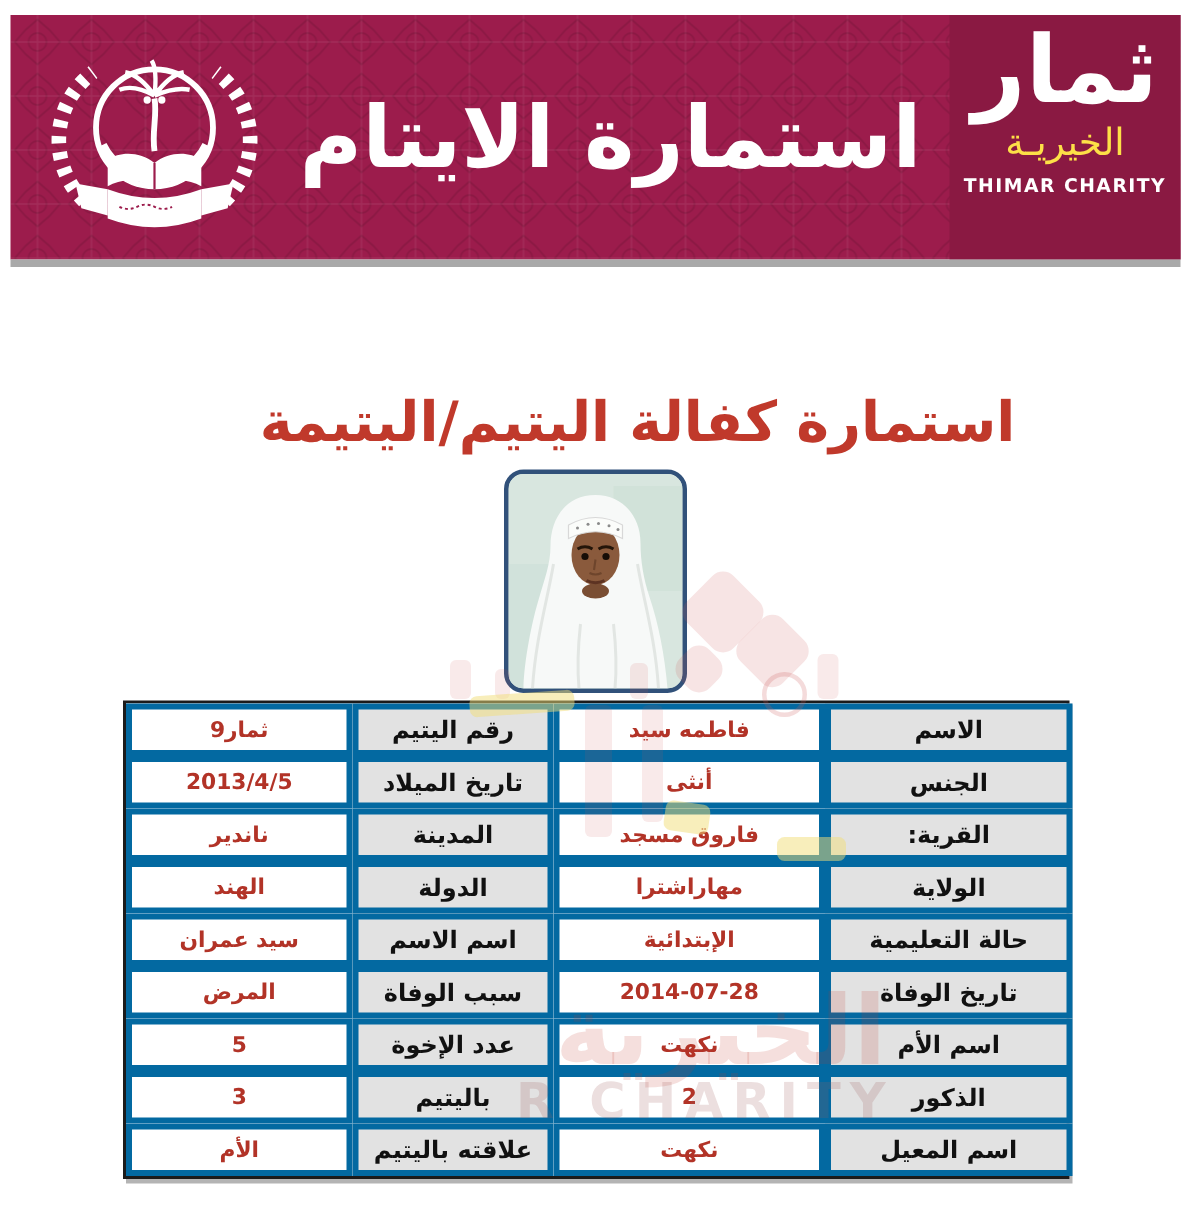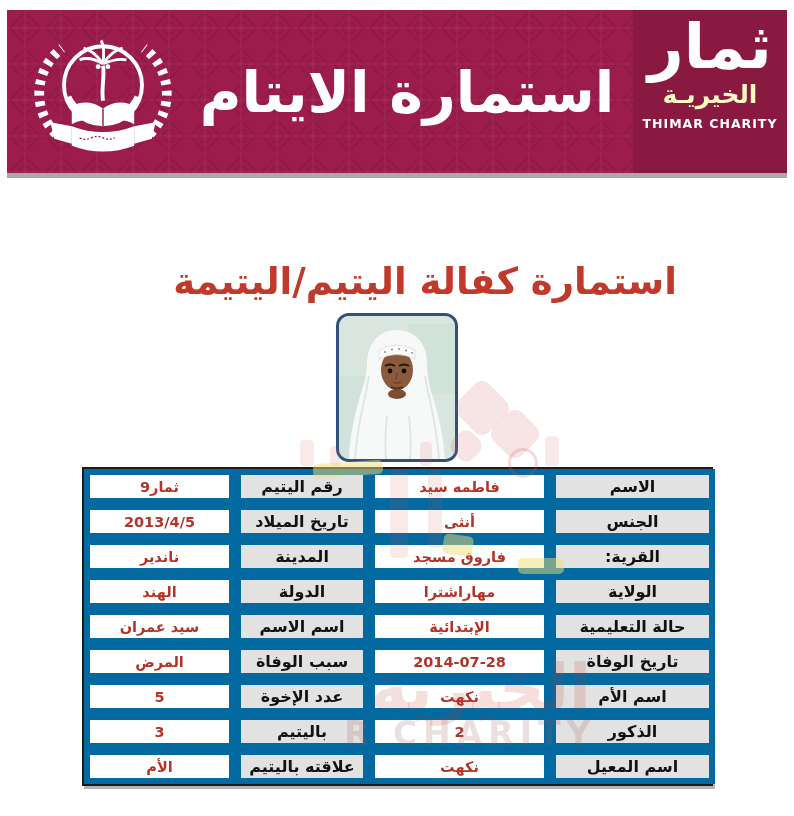--- a/index.html
+++ b/index.html
@@ -10,38 +10,38 @@
   .header-band{position:absolute;left:7px;top:10px;width:780px;height:163px;
                background:#9c1c4c;}
   .band-pattern{position:absolute;inset:0;}
   .emblem{position:absolute;left:18px;top:5px;width:156px;height:156px;}
   .band-title{position:absolute;left:185px;right:165px;top:0;bottom:0;
               display:flex;align-items:center;justify-content:center;
               color:#ffffff;font-size:57px;font-weight:bold;direction:rtl;white-space:nowrap;}
   .logo-panel{position:absolute;right:0;top:0;width:154px;height:163px;background:#8a1942;
               display:flex;flex-direction:column;align-items:center;justify-content:flex-start;}
   .thimar-callig{color:#fff;font-size:62px;font-weight:bold;line-height:1;margin-top:6px;direction:rtl;}
-  .charity-ar{color:#fef9c3;font-size:25px;font-weight:bold;line-height:1;margin-top:4px;direction:rtl;}
+  .charity-ar{color:#fde047;font-size:25px;font-weight:normal;line-height:1;margin-top:4px;direction:rtl;}
   .charity-en{color:#fff;font-size:12.5px;letter-spacing:1px;margin-top:9px;font-weight:bold;}
   .header-divider{position:absolute;left:7px;top:173px;width:780px;height:5px;background:#a9a9a9;}
 
   
   .doc-heading{position:absolute;left:0;top:260px;width:794px;text-align:center;
                color:#c0392b;font-size:37px;font-weight:bold;direction:rtl;margin-left:28px;}
 
   
   .photo-frame{position:absolute;left:336px;top:313px;width:116px;height:143px;
                border:3px solid #31517a;border-radius:13px;overflow:hidden;background:#d8e6df;}
 
   
   .orphan-table{position:absolute;left:82px;top:467px;width:631px;
                 display:grid;grid-template-columns:151px 134px 181px 165px;
                 grid-auto-rows:35px;border:2px solid #1b1b1b;box-sizing:border-box;
                 box-shadow:2px 3px 0 #b4b4b4;background:#fff;}
-  .cell{border:6px solid #0369a1;display:flex;align-items:center;justify-content:center;
+  .cell{border:4px solid #0369a1;display:flex;align-items:center;justify-content:center;
         box-sizing:border-box;overflow:hidden;white-space:nowrap;}
   .cell.label{background:#e2e2e2;color:#111;font-weight:bold;font-size:16px;direction:rtl;}
   .cell.value{background:#ffffff;color:#b23327;font-weight:bold;font-size:14.5px;direction:ltr;}
 
   
   .watermark{position:absolute;inset:0;pointer-events:none;z-index:6;}
   .wm-fruit{position:absolute;background:rgba(205,90,90,0.16);border-radius:10px;transform:rotate(45deg);}
   .wm-bar{position:absolute;background:rgba(205,80,80,0.12);border-radius:4px;}
   .wm-ring{position:absolute;border:3px solid rgba(205,90,90,0.22);border-radius:50%;}
   .wm-ar{position:absolute;color:rgba(192,57,43,0.16);font-size:64px;font-weight:bold;direction:rtl;line-height:1;}

